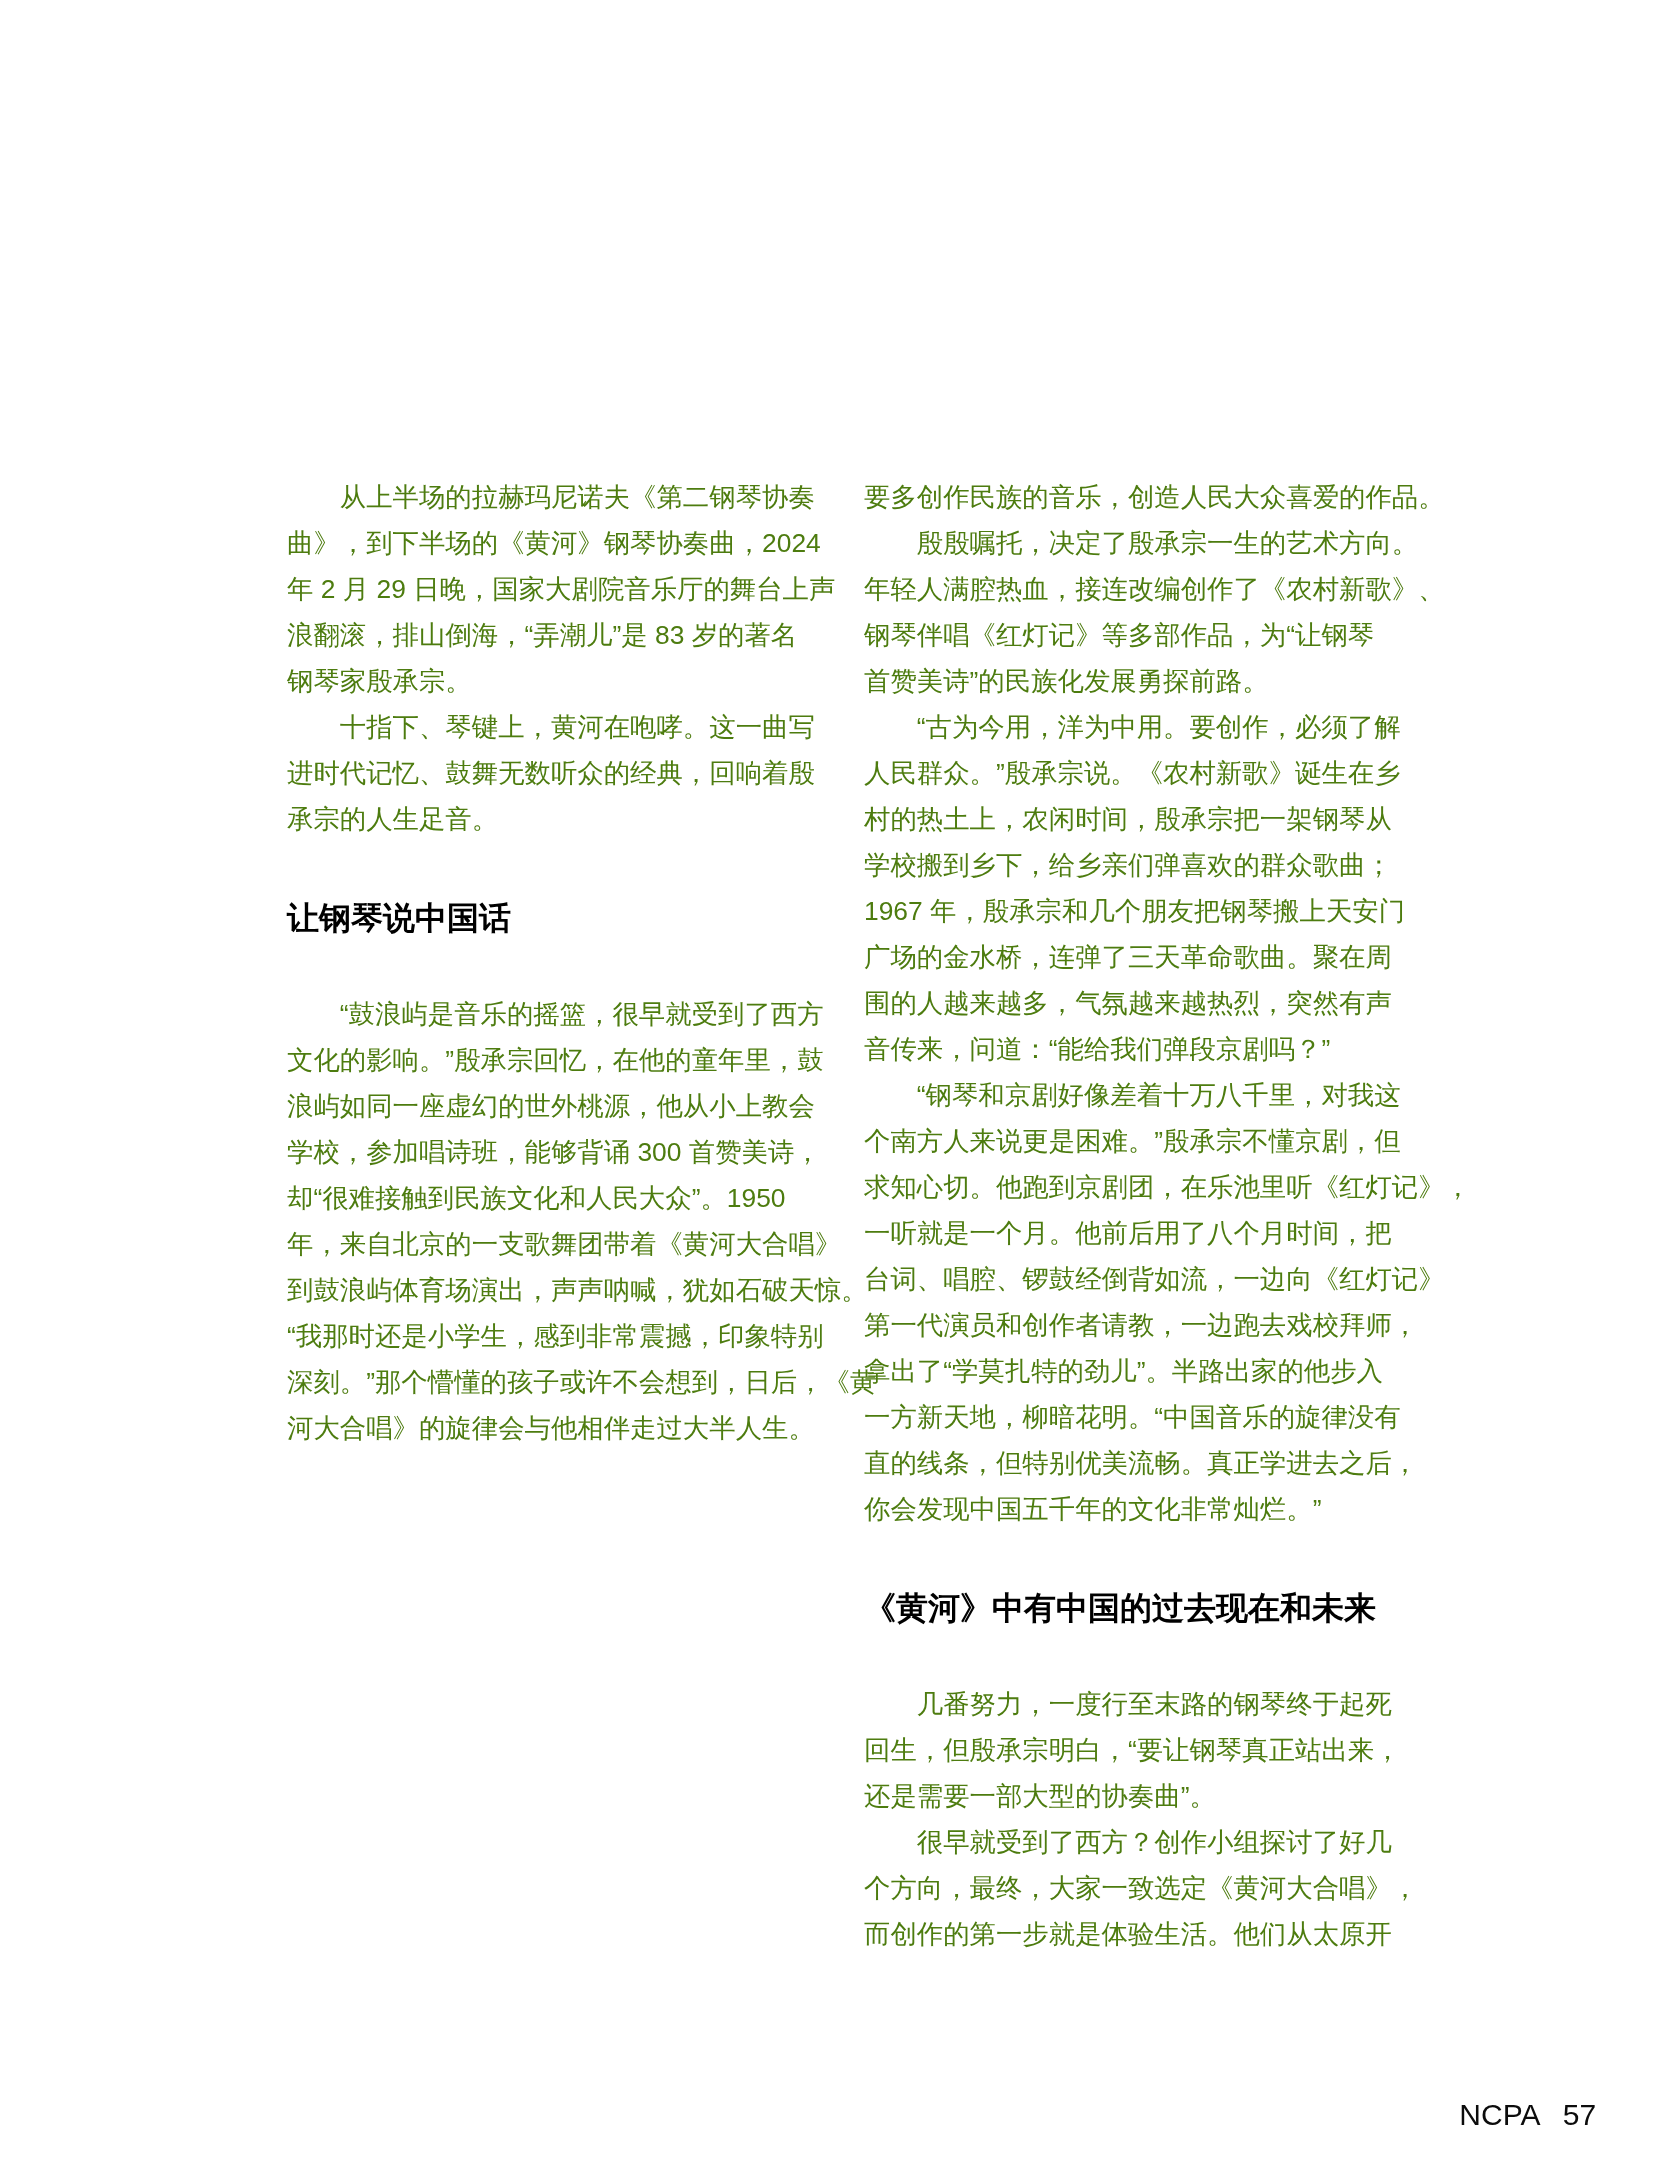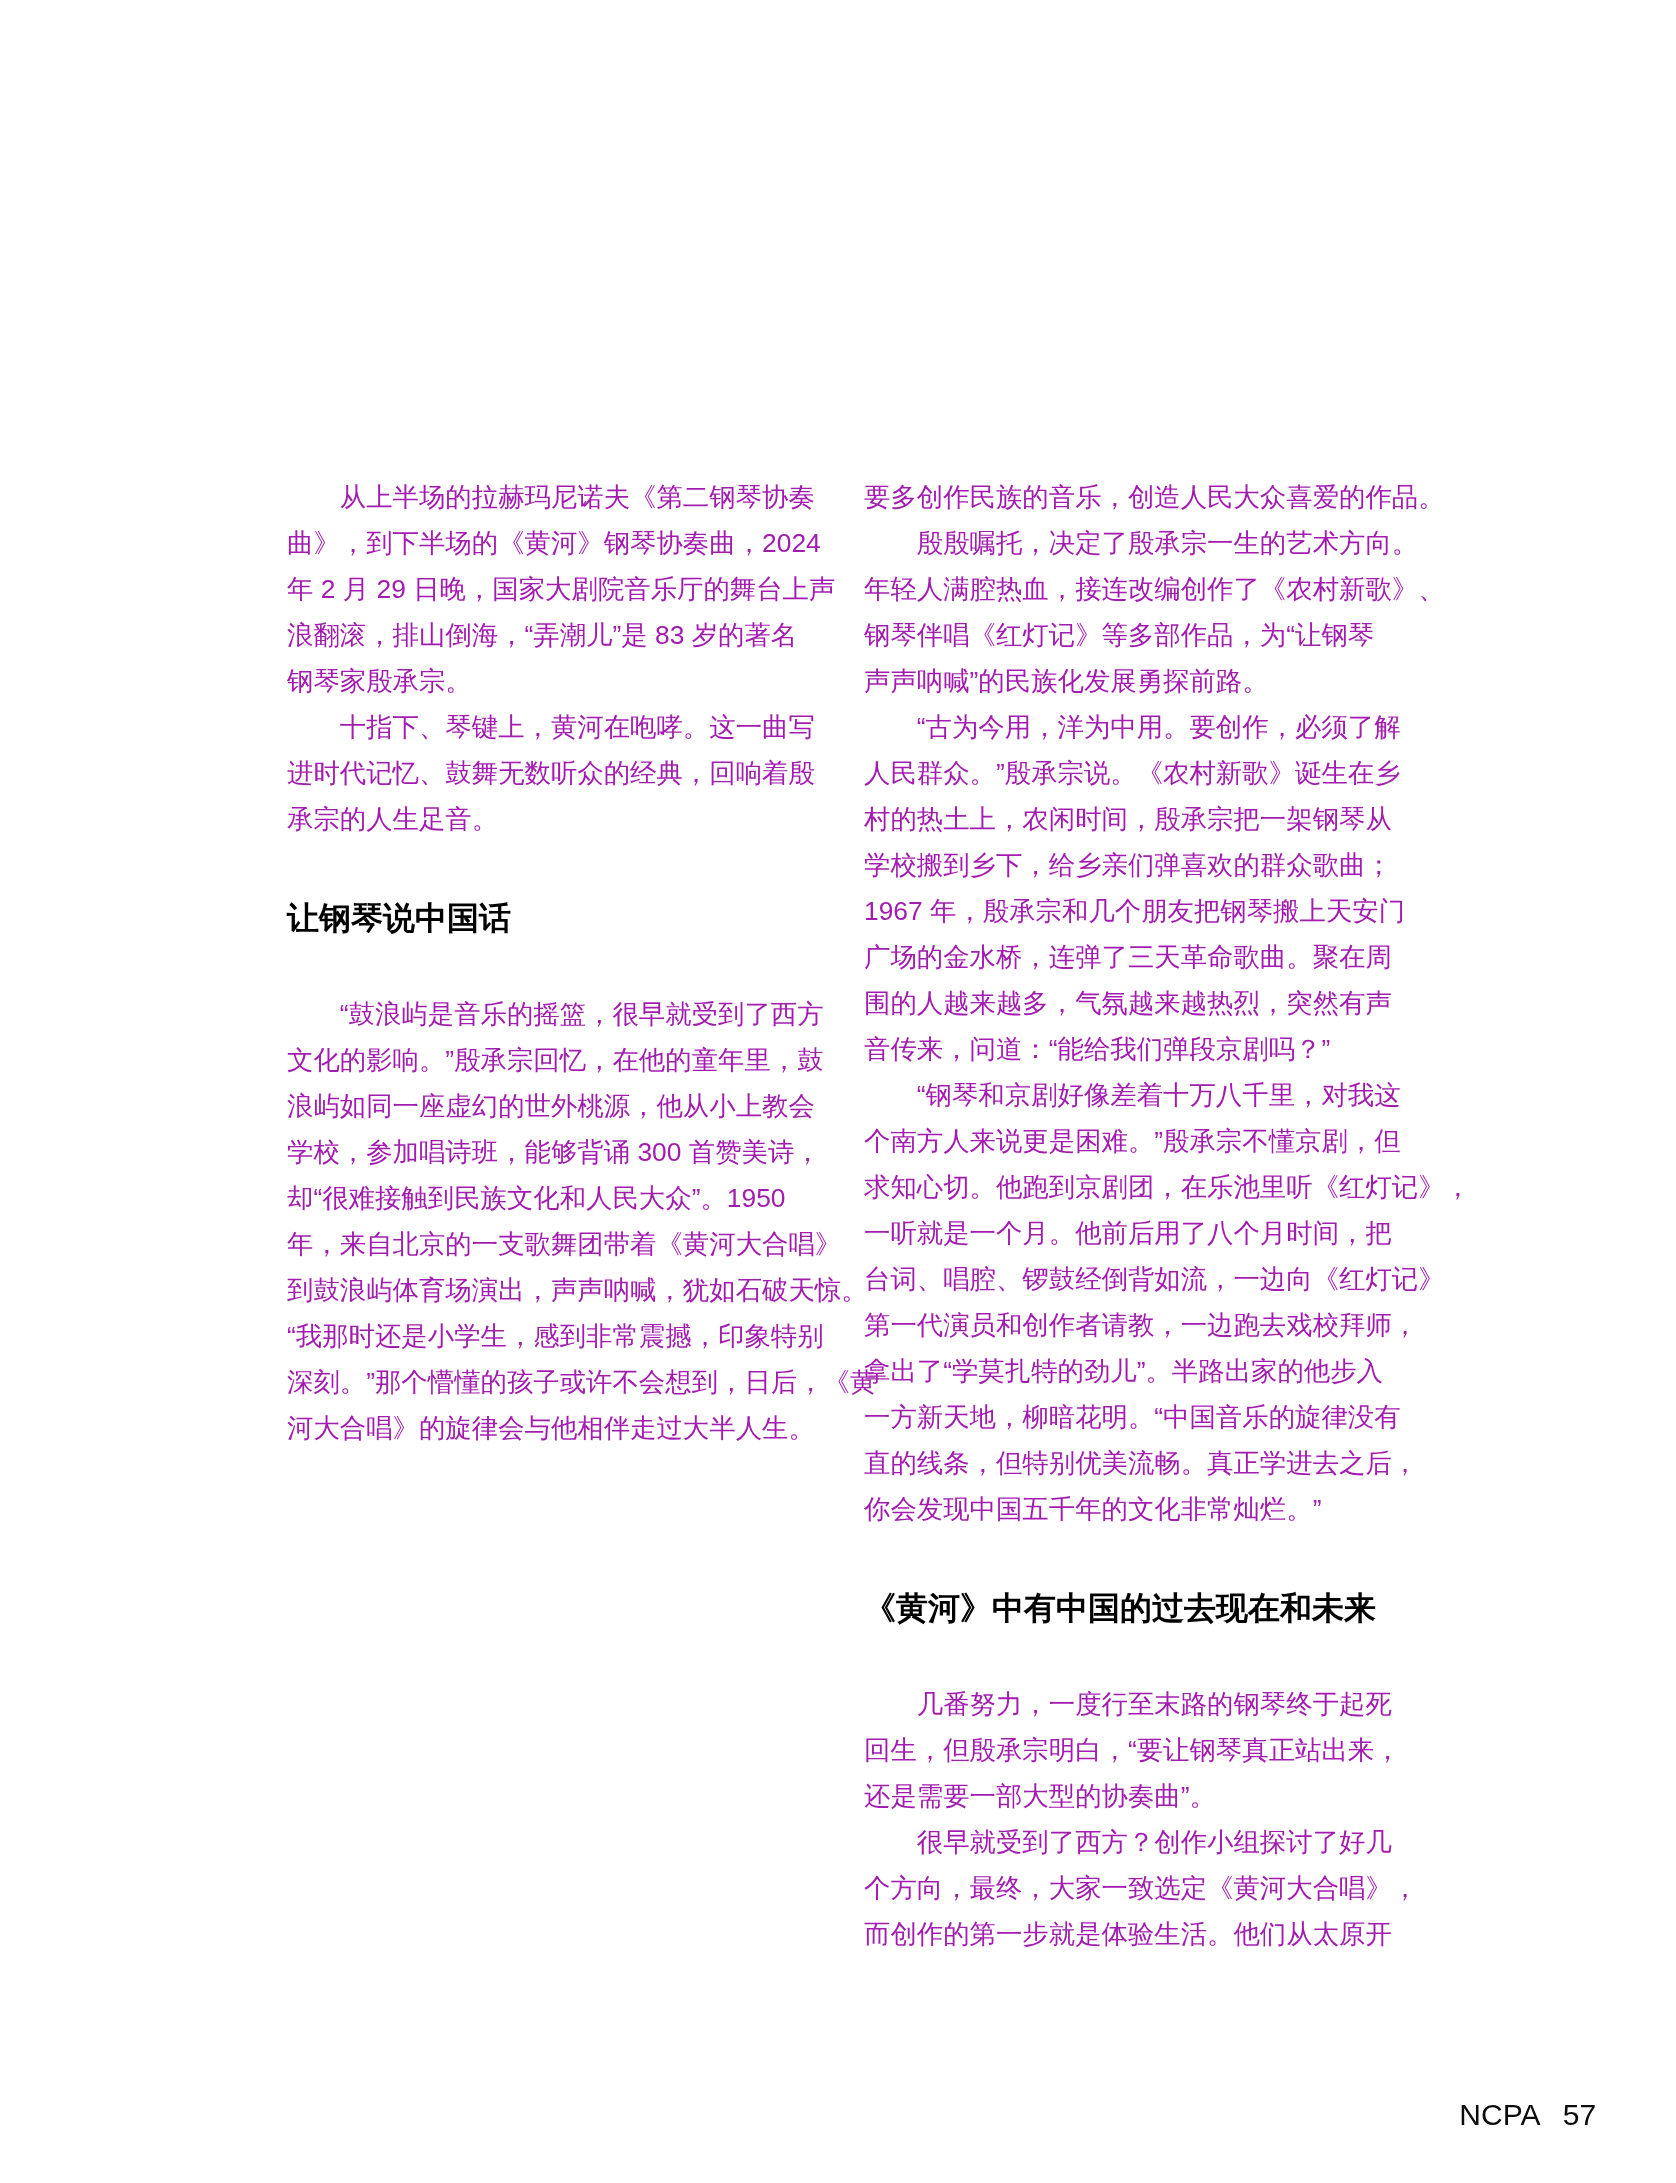--- a/index.html
+++ b/index.html
@@ -31,21 +31,21 @@
   .column-right { left: 864px; }
 
   .para { margin: 0; }
   .para .line {
     height: 46px;
     line-height: 46px;
     font-size: 26.4px;
     font-weight: 300;
     letter-spacing: 0px;
     white-space: pre;
-    color: #a21caf;
+    color: #4d7c0f;
   }
   .heading-block {
     margin: 53px 0 50px 0;
   }
   .heading-block .line {
     height: 46px;
     line-height: 46px;
     font-size: 32px;
     font-weight: 900;
     white-space: pre;
@@ -102,21 +102,21 @@
     </div>
 
   <div class="column column-right">
       <div class="para">
         <div class="line">要多创作民族的音乐，创造人民大众喜爱的作品。</div>
       </div>
       <div class="para">
         <div class="line">　　殷殷嘱托，决定了殷承宗一生的艺术方向。</div>
         <div class="line">年轻人满腔热血，接连改编创作了《农村新歌》、</div>
         <div class="line">钢琴伴唱《红灯记》等多部作品，为“让钢琴</div>
-        <div class="line">声声呐喊”的民族化发展勇探前路。</div>
+        <div class="line">首赞美诗”的民族化发展勇探前路。</div>
       </div>
       <div class="para">
         <div class="line">　　“古为今用，洋为中用。要创作，必须了解</div>
         <div class="line">人民群众。”殷承宗说。《农村新歌》诞生在乡</div>
         <div class="line">村的热土上，农闲时间，殷承宗把一架钢琴从</div>
         <div class="line">学校搬到乡下，给乡亲们弹喜欢的群众歌曲；</div>
         <div class="line">1967 年，殷承宗和几个朋友把钢琴搬上天安门</div>
         <div class="line">广场的金水桥，连弹了三天革命歌曲。聚在周</div>
         <div class="line">围的人越来越多，气氛越来越热烈，突然有声</div>
         <div class="line">音传来，问道：“能给我们弹段京剧吗？”</div>

